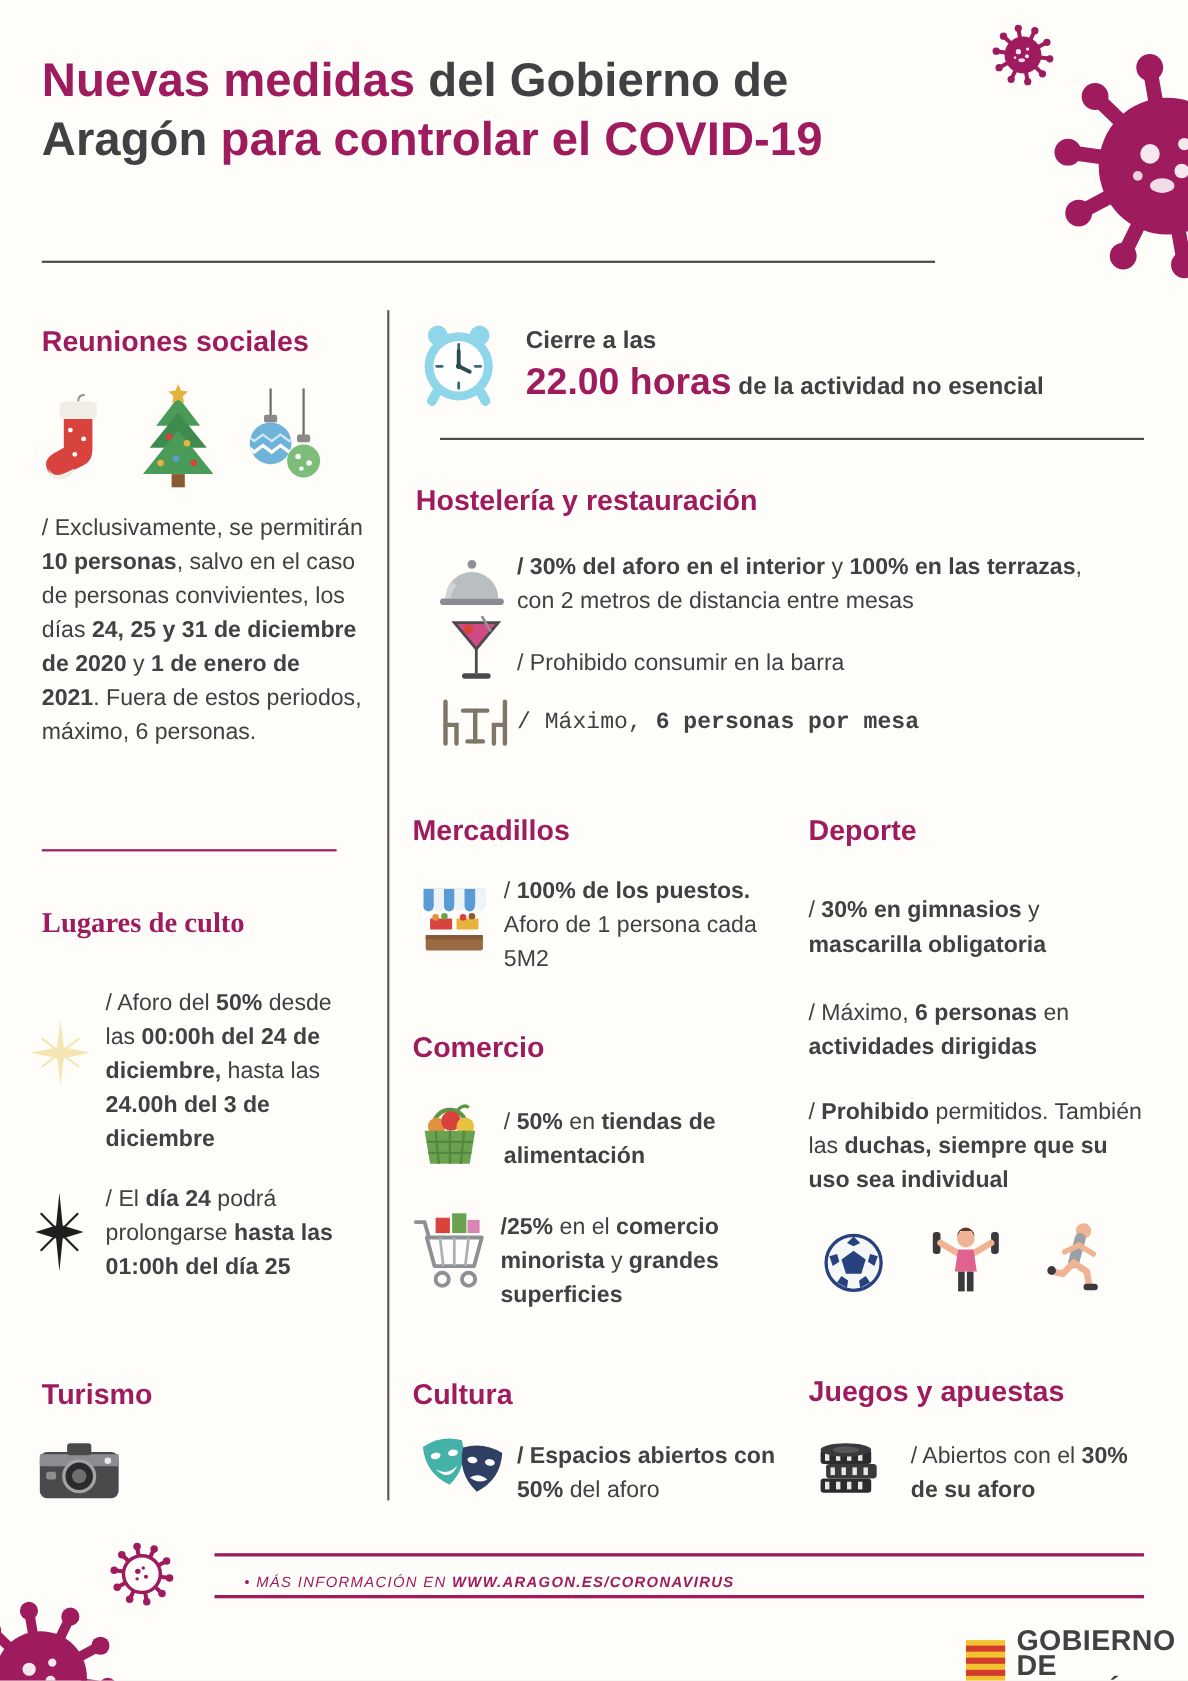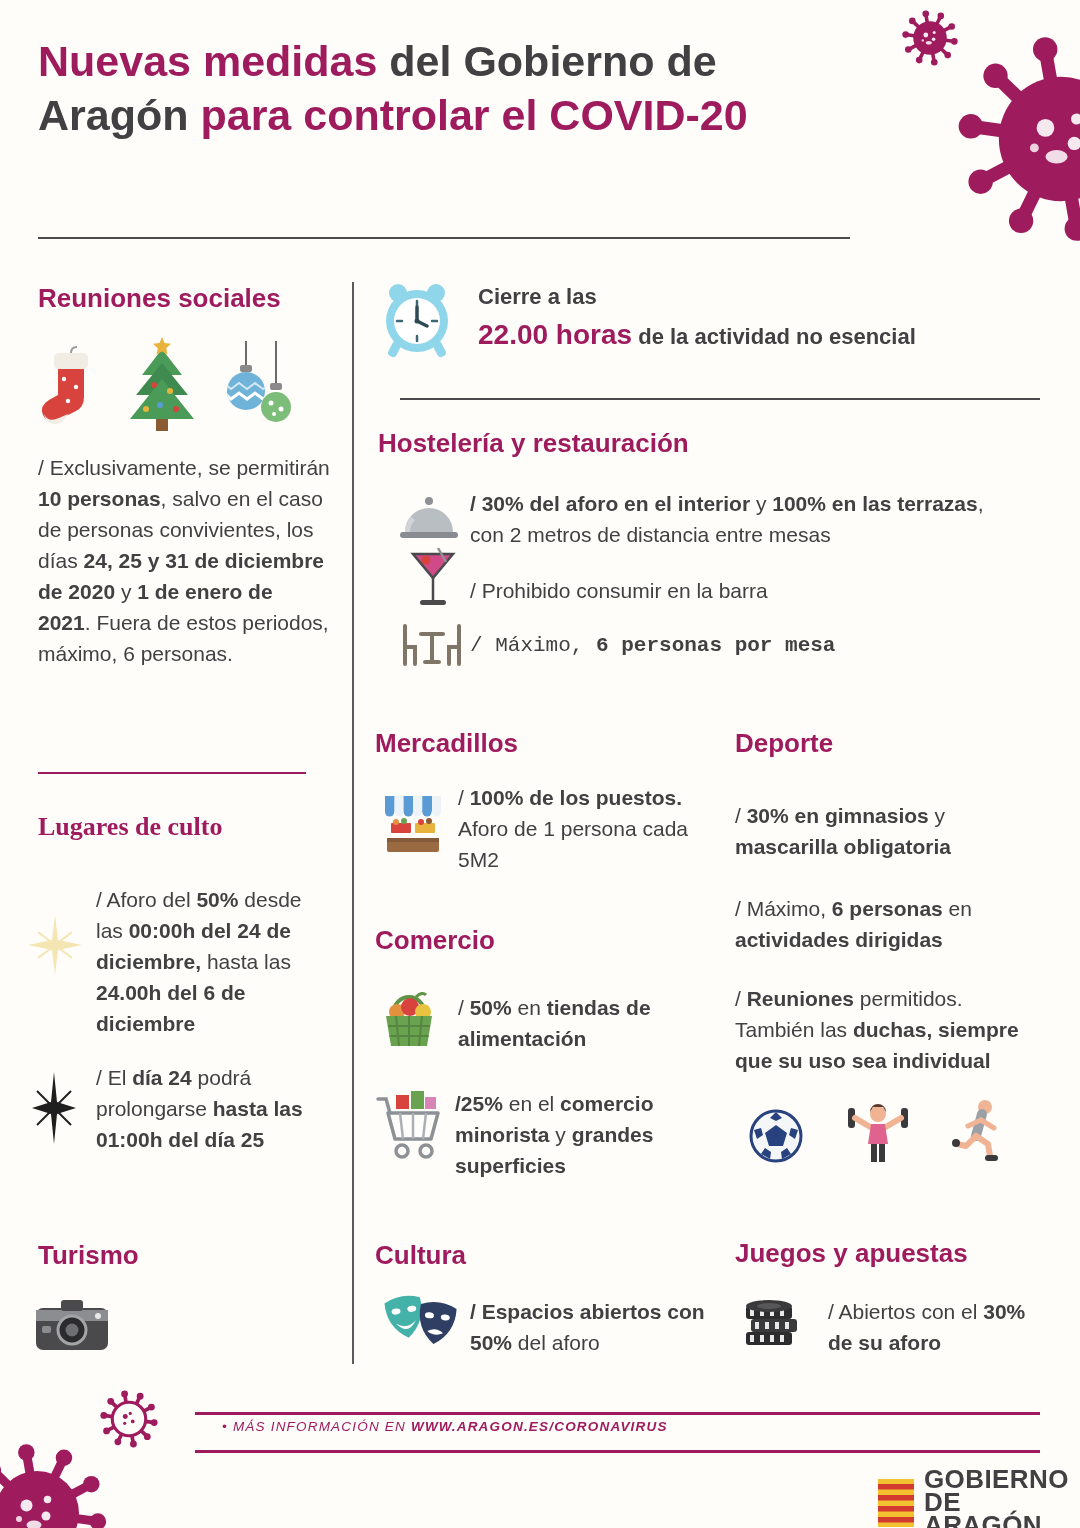--- a/index.html
+++ b/index.html
@@ -8,25 +8,25 @@
     --rule-dark:#4b4b4d;
   }
   *{margin:0;padding:0;box-sizing:border-box;}
   html,body{background:#e9e9e9;}
   .page{
     position:relative;width:1080px;height:1528px;margin:0 auto;
     background:#fffdf9;overflow:hidden;
     font-family:"Liberation Sans","DejaVu Sans",sans-serif;
     color:var(--dark);
   }
-  .abs{position:absolute;}
+  .abs{position:absolute;margin-top:12px;}
   .rich{white-space:pre-line;}
   .rb{font-weight:bold;}
   .rm{color:var(--magenta);}
-  .rxl{font-size:28px;line-height:46px;}
+  .rxl{font-size:34px;line-height:46px;}
   .title{font-size:43px;line-height:54px;font-weight:bold;color:var(--dark);}
   .alert{font-size:35px;color:var(--magenta);}
   .alert sup{font-size:20px;}
   .orden{font-size:19px;font-style:italic;color:var(--dark);}
   .sec{font-size:26px;font-weight:bold;color:var(--magenta);line-height:30px;}
   .body-text{font-size:21px;line-height:31px;color:var(--dark);}
   .closing-text{font-size:22px;line-height:31px;font-weight:bold;color:var(--dark);}
   .rule{position:absolute;height:2px;background:var(--rule-dark);}
   .rule-m{background:var(--magenta);}
   .vline{position:absolute;width:2px;background:#5a5a5e;}
@@ -35,21 +35,21 @@
   .logo-text{font-size:26px;line-height:23px;font-weight:bold;color:var(--dark);letter-spacing:.4px;}
   .iconrow{display:flex;align-items:flex-end;gap:28px;}
   svg{display:block;}
 </style>
 </head>
 <body>
 
 <div class="page">
 
   <div class="abs rich title" style="left:38px;top:34px;width:850px;"><span class="rm">Nuevas medidas</span><span> del Gobierno de
-Aragón </span><span class="rm">para controlar el COVID-20</span></div>
+Aragón </span><span class="rm">para controlar el COVID-19</span></div>
 
 
   <div class="rule" style="left:38px;top:237px;width:812px;"></div>
 
   <div class="abs" style="left:950px;top:28px;width:222px;height:222px;color:#9e1b5e;">
       <svg viewBox="0 0 100 100" width="100%" height="100%">
         <line x1="76.7372378560224" y1="53.75767372592177" x2="90.60099081840438" y2="55.70609713936268" stroke="currentColor" stroke-width="6" stroke-linecap="round"></line>
         <circle cx="90.60099081840438" cy="55.70609713936268" r="5.5" fill="currentColor"></circle>
         <line x1="69.42217460914358" y1="68.75577600239293" x2="79.4929318138847" y2="78.48099318881889" stroke="currentColor" stroke-width="6" stroke-linecap="round"></line>
         <circle cx="79.4929318138847" cy="78.48099318881889" r="5.5" fill="currentColor"></circle>
@@ -168,21 +168,21 @@
 
   <h2 class="abs sec" style="left:38px;top:812px;font-family:Liberation Serif, serif;">Lugares de culto</h2>
 
   <span class="abs" style="left:20px;top:910px;opacity:.55;">
     <svg width="70" height="70" viewBox="0 0 70 70">
       <path d="M35 5 L38 30 L62 35 L38 40 L35 65 L32 40 L8 35 L32 30 Z" fill="#ecd27a"></path>
       <line x1="18" y1="22" x2="52" y2="48" stroke="#ecd27a" stroke-width="2"></line>
       <line x1="52" y1="22" x2="18" y2="48" stroke="#ecd27a" stroke-width="2"></line>
     </svg>
   </span>
-  <div class="abs rich body-text" style="left:96px;top:884px;width:238px;"><span>/ Aforo del </span><span class="rb">50%</span><span> desde las </span><span class="rb">00:00h del 24 de diciembre,</span><span> hasta las </span><span class="rb">24.00h del 6 de diciembre</span></div>
+  <div class="abs rich body-text" style="left:96px;top:884px;width:238px;"><span>/ Aforo del </span><span class="rb">50%</span><span> desde las </span><span class="rb">00:00h del 24 de diciembre,</span><span> hasta las </span><span class="rb">24.00h del 3 de diciembre</span></div>
 
   <span class="abs" style="left:24px;top:1072px;">
     <svg width="60" height="72" viewBox="0 0 60 72">
       <path d="M30 0 L33 30 L52 36 L33 42 L30 72 L27 42 L8 36 L27 30 Z" fill="#1f1f1f"></path>
       <line x1="13" y1="19" x2="47" y2="53" stroke="#1f1f1f" stroke-width="2"></line>
       <line x1="47" y1="19" x2="13" y2="53" stroke="#1f1f1f" stroke-width="2"></line>
     </svg>
   </span>
   <div class="abs rich body-text" style="left:96px;top:1062px;width:240px;"><span>/ El </span><span class="rb">día 24</span><span> podrá prolongarse </span><span class="rb">hasta las 01:00h del día 25</span></div>
 
@@ -345,21 +345,21 @@
         <ellipse cx="62" cy="24" rx="4.5" ry="3" fill="#fff"></ellipse>
         <path d="M46 40 q8 -6 16 0 q-8 5 -16 0 Z" fill="#fff"></path>
       </g>
     </svg>
   </span>
   <div class="abs rich body-text" style="left:470px;top:1296px;width:235px;"><span class="rb">/ Espacios abiertos con 50%</span><span> del aforo</span></div>
 
   <h2 class="abs sec" style="left:735px;top:728px;">Deporte</h2>
   <div class="abs rich body-text" style="left:735px;top:800px;width:305px;"><span>/ </span><span class="rb">30% en gimnasios</span><span> y </span><span class="rb">mascarilla obligatoria</span></div>
   <div class="abs rich body-text" style="left:735px;top:893px;width:305px;"><span>/ Máximo, </span><span class="rb">6 personas</span><span> en </span><span class="rb">actividades dirigidas</span></div>
-  <div class="abs rich body-text" style="left:735px;top:983px;width:305px;"><span>/ </span><span class="rb">Reuniones</span><span> permitidos. También las </span><span class="rb">duchas, siempre que su uso sea individual</span></div>
+  <div class="abs rich body-text" style="left:735px;top:983px;width:305px;"><span>/ </span><span class="rb">Prohibido</span><span> permitidos. También las </span><span class="rb">duchas, siempre que su uso sea individual</span></div>
 
   <div class="abs iconrow" style="left:748px;top:1098px;gap:42px;">
     <span>
       <svg width="56" height="56" viewBox="0 0 56 56">
         <circle cx="28" cy="28" r="25" fill="#f4f6f8" stroke="#27427e" stroke-width="3"></circle>
         <polygon points="28,17 39,25 35,38 21,38 17,25" fill="#27427e"></polygon>
         <g fill="#27427e">
           <path d="M28 4 l6 6 -6 3 -6 -3 Z"></path>
           <path d="M6 22 l7 -2 2 7 -6 4 Z"></path>
           <path d="M50 22 l-7 -2 -2 7 6 4 Z"></path>

